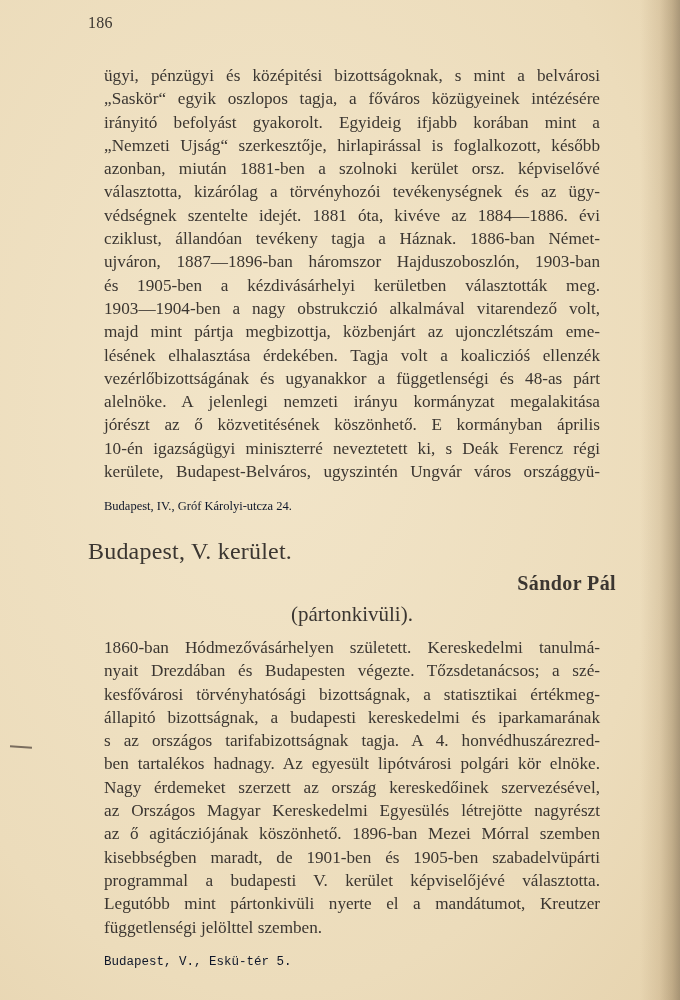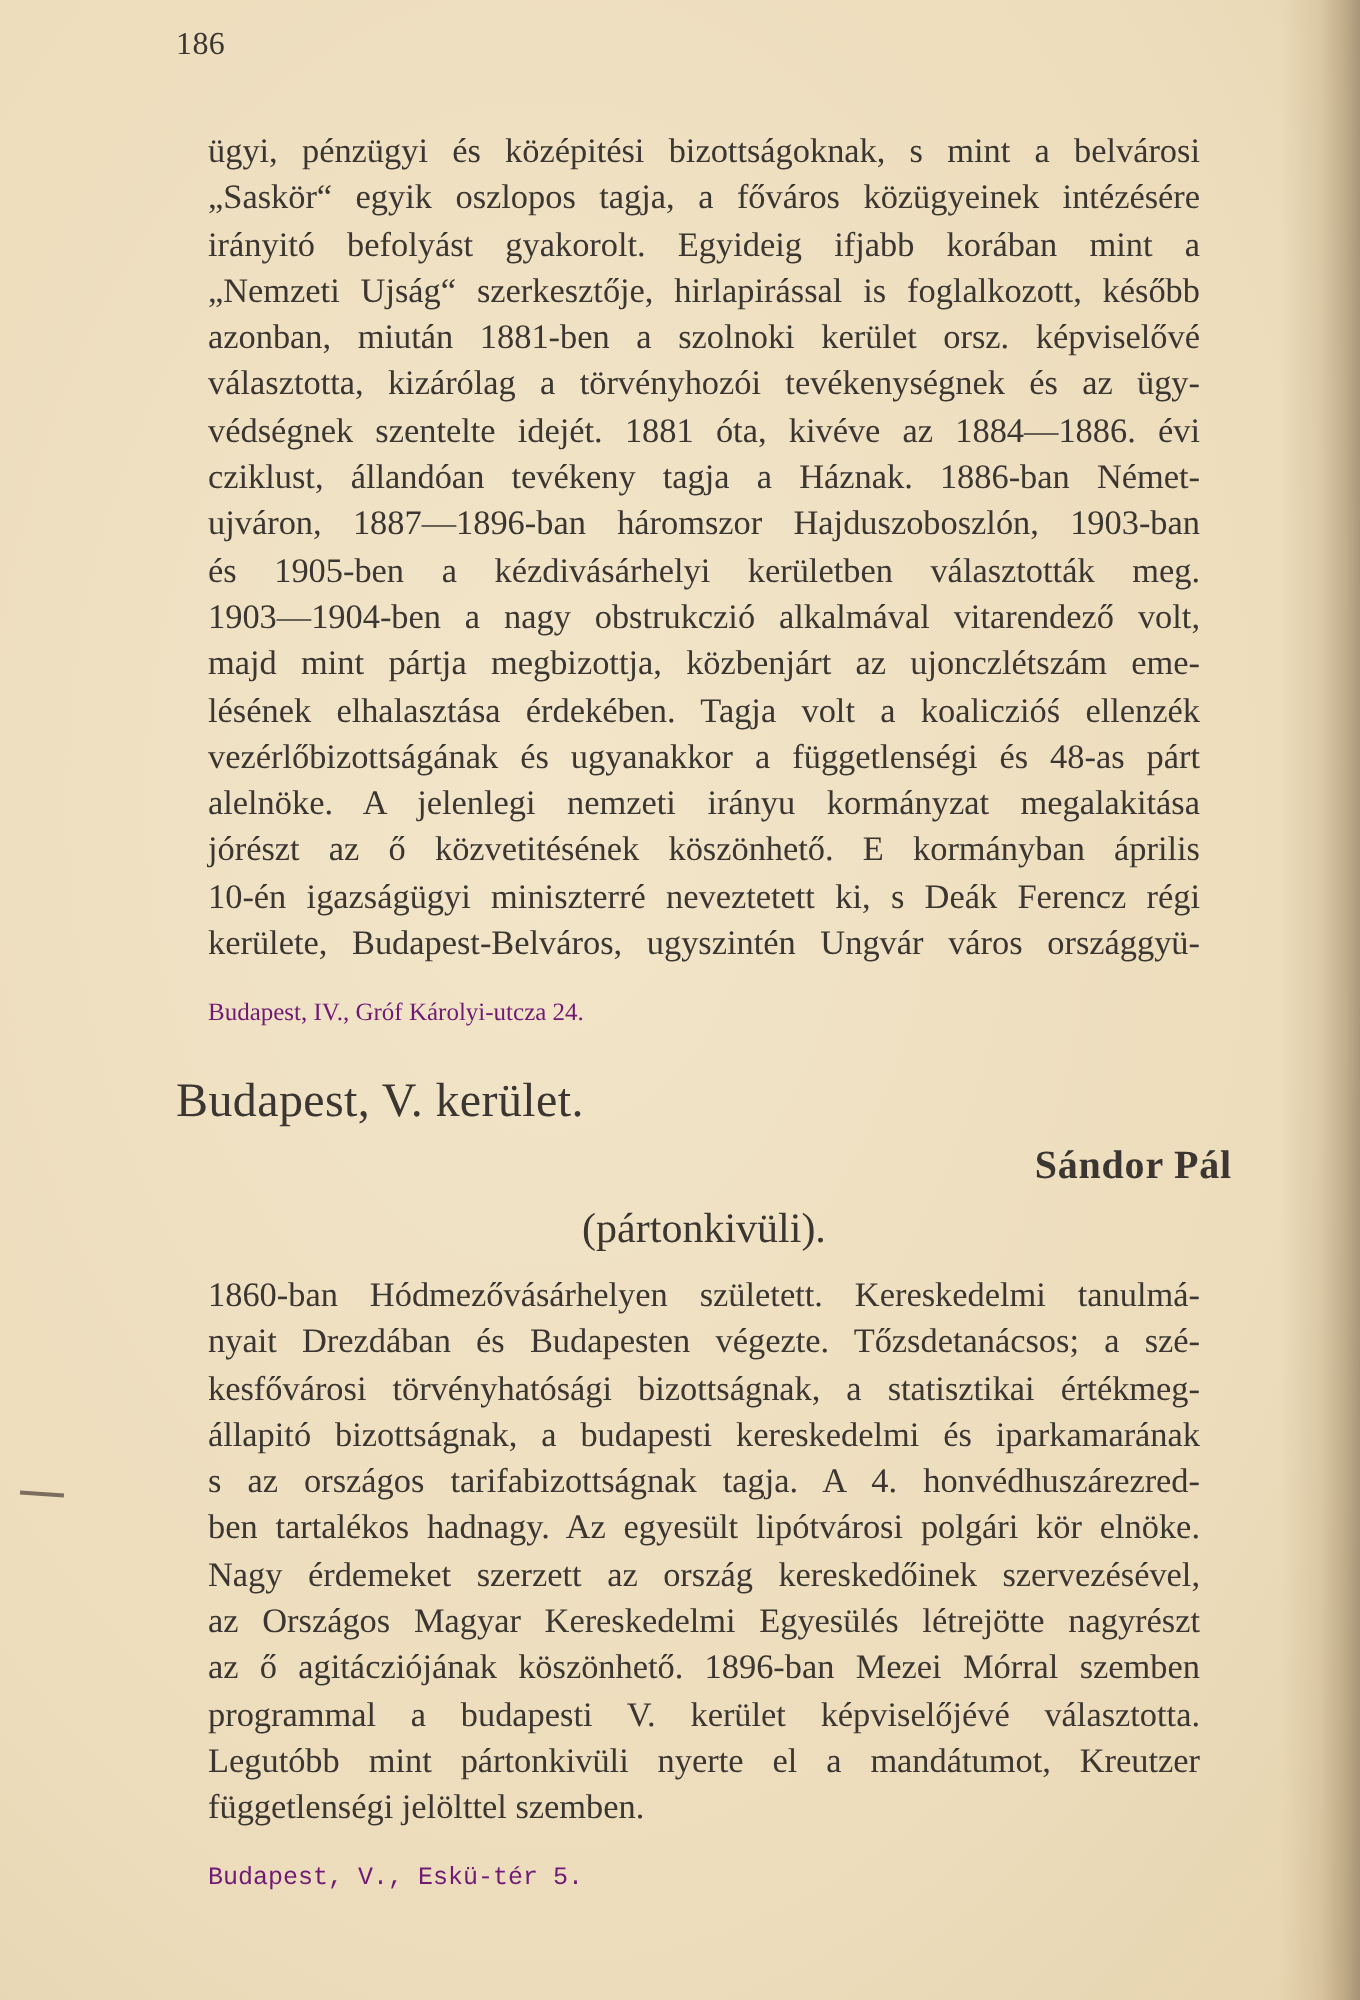--- a/index.html
+++ b/index.html
@@ -46,21 +46,21 @@
     text-align: justify;
     text-align-last: justify;
     white-space: nowrap;
   }
   .para .line.last {
     text-align-last: left;
   }
   .address {
     font-size: 12.5px;
     margin-left: 16px;
-    color: #701a75;
+    color: #0f172a;
   }
   .section-heading {
     text-align: left;
     font-size: 24px;
     letter-spacing: 0.2px;
   }
   .person-name {
     text-align: right;
     font-size: 20px;
     font-weight: bold;
@@ -118,20 +118,21 @@
   <p class="para" id="new-para" style="margin-top:9px;">
       <span class="line">1860-ban Hódmezővásárhelyen született. Kereskedelmi tanulmá-</span>
       <span class="line">nyait Drezdában és Budapesten végezte. Tőzsdetanácsos; a szé-</span>
       <span class="line">kesfővárosi törvényhatósági bizottságnak, a statisztikai értékmeg-</span>
       <span class="line">állapitó bizottságnak, a budapesti kereskedelmi és iparkamarának</span>
       <span class="line">s az országos tarifabizottságnak tagja. A 4. honvédhuszárezred-</span>
       <span class="line">ben tartalékos hadnagy. Az egyesült lipótvárosi polgári kör elnöke.</span>
       <span class="line">Nagy érdemeket szerzett az ország kereskedőinek szervezésével,</span>
       <span class="line">az Országos Magyar Kereskedelmi Egyesülés létrejötte nagyrészt</span>
       <span class="line">az ő agitácziójának köszönhető. 1896-ban Mezei Mórral szemben</span>
+      <span class="line">kisebbségben maradt, de 1901-ben és 1905-ben szabadelvüpárti</span>
       <span class="line">programmal a budapesti V. kerület képviselőjévé választotta.</span>
       <span class="line">Legutóbb mint pártonkivüli nyerte el a mandátumot, Kreutzer</span>
       <span class="line last">függetlenségi jelölttel szemben.</span>
     </p>
   <div class="address" style="margin-top:7px;font-family:Liberation Mono, monospace;">Budapest, V., Eskü-tér 5.</div>
 </div>
 
 <div class="margin-mark"></div>
 
 </body></html>

